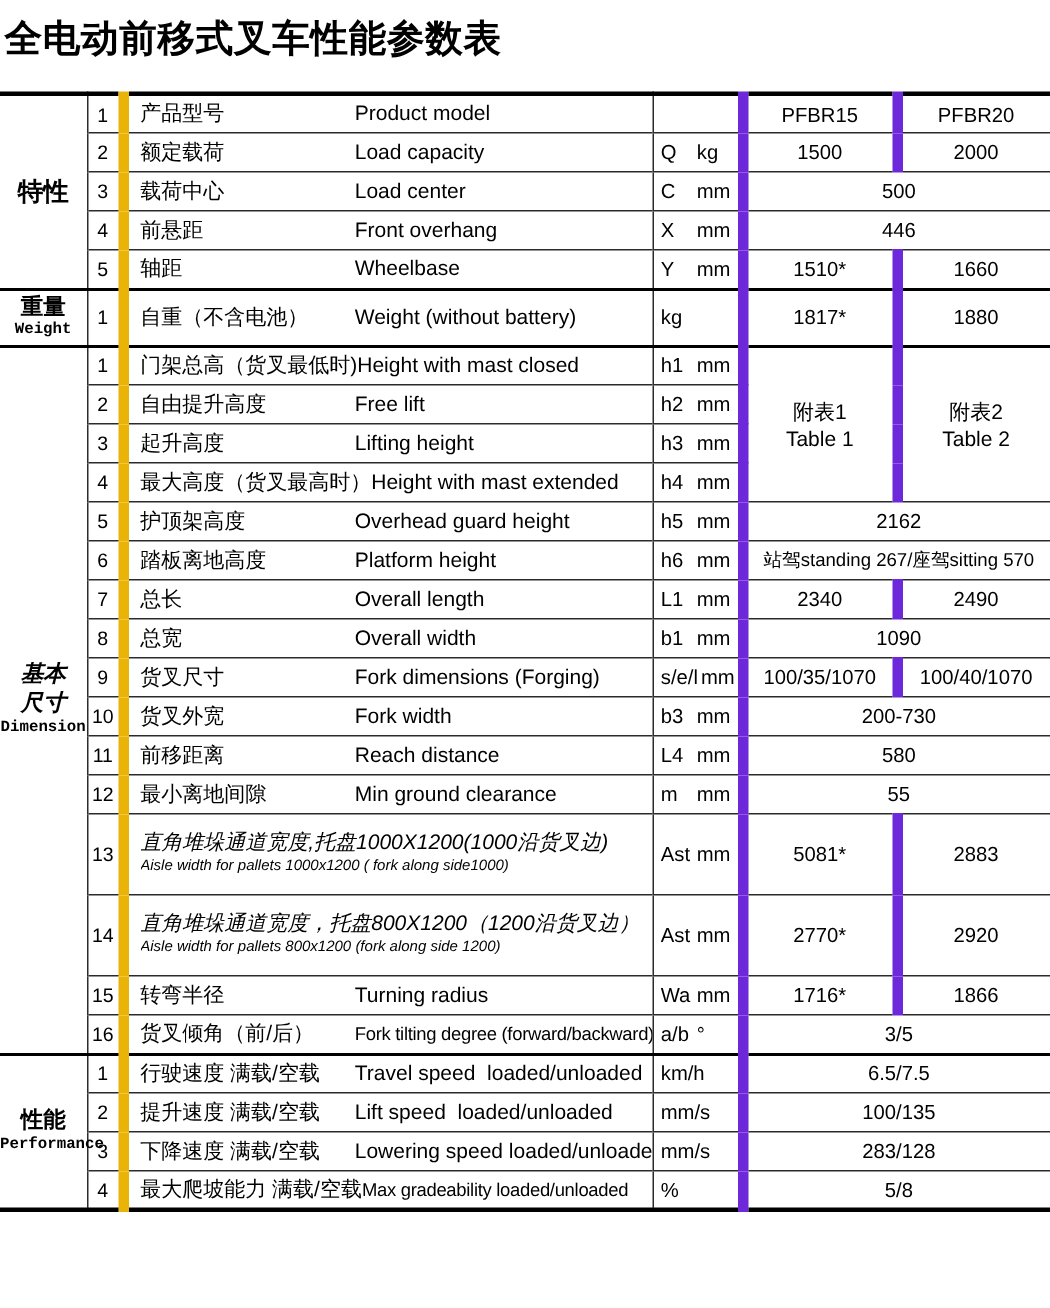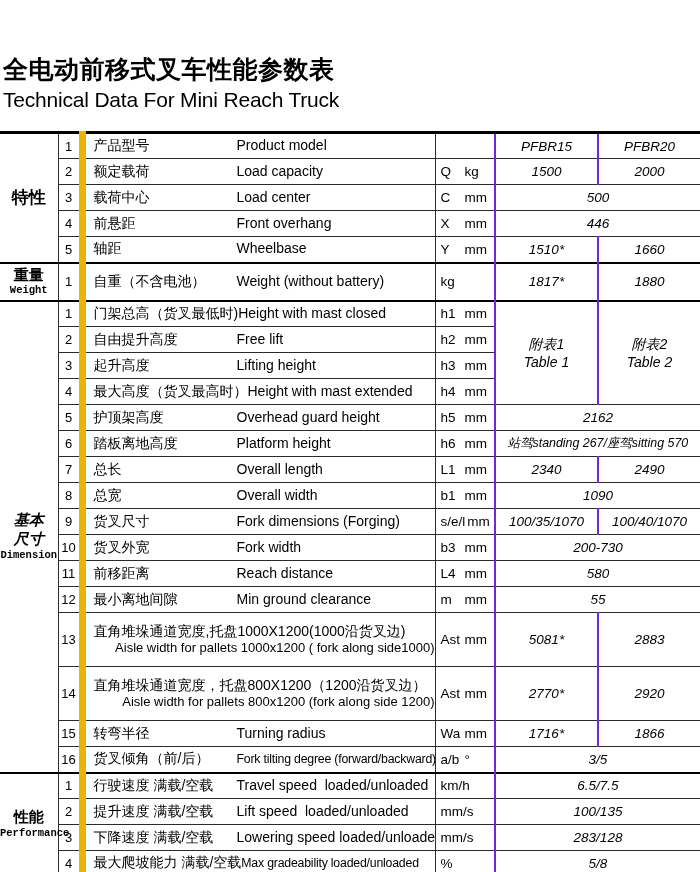--- a/index.html
+++ b/index.html
@@ -1,21 +1,21 @@
 <!DOCTYPE html>
 <html><head>
 <meta charset="utf-8">
 <style>
   html,body { margin:0; padding:0; }
   body {
     width:700px; height:872px; background:#ffffff; color:#000;
     font-family:"Liberation Sans","DejaVu Sans",sans-serif;
     overflow:hidden;
   }
-  .header { padding:10px 0 0 3px;margin-top:43px; }
+  .header { padding:10px 0 0 3px; }
   .title-cn { margin:0; font-size:25px; font-weight:bold; line-height:33px; letter-spacing:.5px; }
   .title-en { margin:0; font-size:21px; font-weight:normal; line-height:27px; letter-spacing:-.2px; }
 
   table.spec {
     width:700px; table-layout:fixed; border-collapse:collapse; margin-top:18px;
     border-top:3px solid #000; border-bottom:3px solid #000;
   }
   tbody { border-top:2px solid #000; }
   tr { height:26px; }
   tr.tall  { height:38px; }
@@ -25,41 +25,40 @@
   .cat   { text-align:center; font-weight:bold; }
   .cat-cn{ font-size:15px; line-height:1.25; }
   .cat-en{ font-size:10.5px; line-height:13px;font-family:Liberation Mono, monospace; }
   .cat-en:empty { display:none; }
   tbody.s0 .cat-cn { font-size:17px; }
   tbody.s2 .cat-cn { width:34px; margin:0 auto;font-style:italic; }
 
   .c-no    { border-left:1px solid #2b2b2b; text-align:center; font-size:13px; }
   .c-label { border-left:7px solid #eab308; padding-left:8px; white-space:nowrap; overflow:hidden; }
   .c-unit  { border-left:1px solid #2b2b2b; padding-left:5px; font-size:13.5px; white-space:nowrap; overflow:hidden; }
-  .c-v1,.c-v2,.c-v { border-left:2px solid #6d28d9; text-align:center; font-size:13.5px; white-space:nowrap; overflow:hidden;font-style:italic; }
+  .c-v1,.c-v2,.c-v { border-left:7px solid #6d28d9; text-align:center; font-size:13.5px; white-space:nowrap; overflow:hidden; }
 
   .cn { display:inline-block; min-width:143px; font-size:14px; }
   .en { font-size:14px; white-space:pre; }
   .en.tight { font-size:12.3px; letter-spacing:-.2px; }
   .sym { display:inline-block; min-width:22px; margin-right:2px; font-size:13.5px; }
   .sym:empty { display:none; }
   .unit { font-size:13.5px; }
 
-  .multi div { overflow:hidden; }
+  .multi div { overflow:hidden;font-style:italic; }
   .cn2 { font-size:14px;   line-height:17px; white-space:nowrap; }
-  .en2 { font-size:13px; line-height:16px; white-space:nowrap;text-align:right; }
+  .en2 { font-size:10px; line-height:16px; white-space:nowrap; }
   .tbl div { font-size:14px; line-height:18px; }
   .small { font-size:12.4px !important; }
 </style>
 </head>
 <body>
 
 <div class="header">
   <h1 class="title-cn">全电动前移式叉车性能参数表</h1>
-  <h2 class="title-en">Technical Data For Mini Reach Truck</h2>
 </div>
 
 <table class="spec">
   <colgroup>
     <col style="width:58px">
       <col style="width:24px">
       <col style="width:353px">
     <col style="width:60px">
       <col style="width:103px">
       <col style="width:102px">

